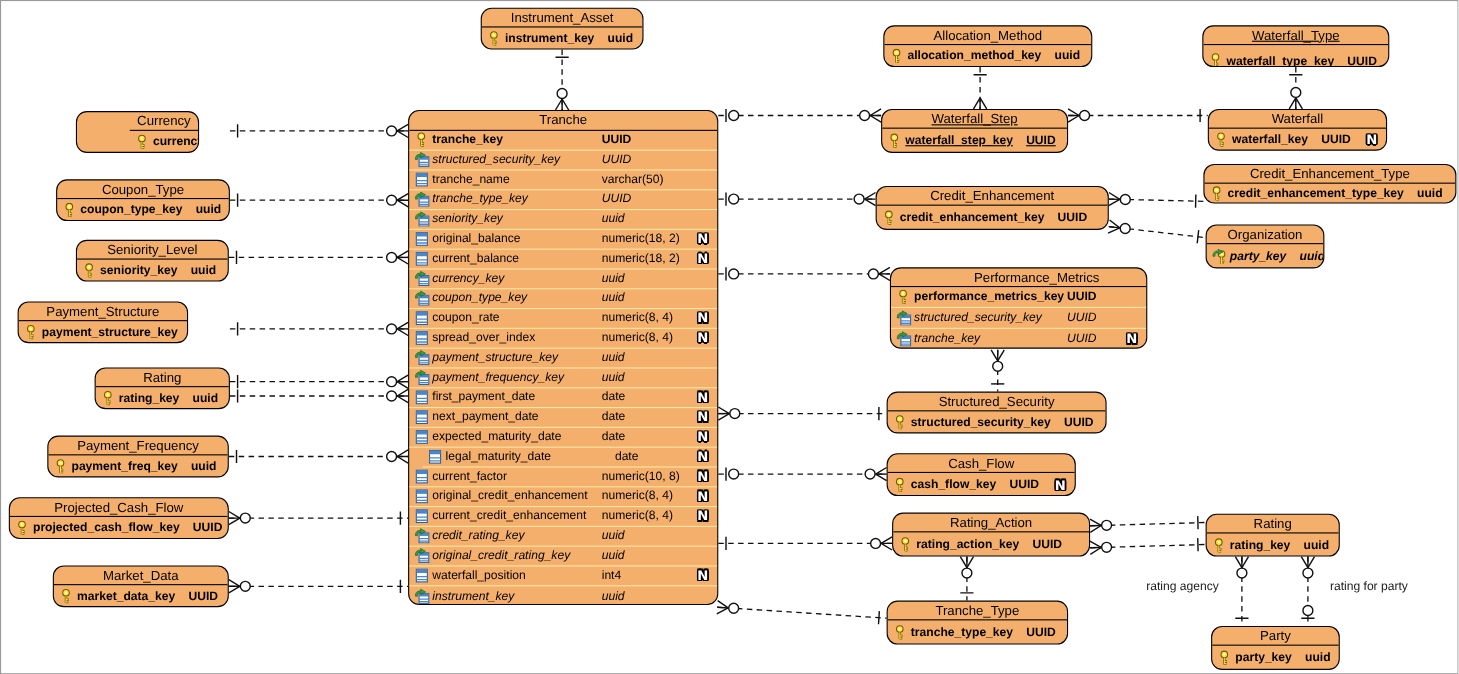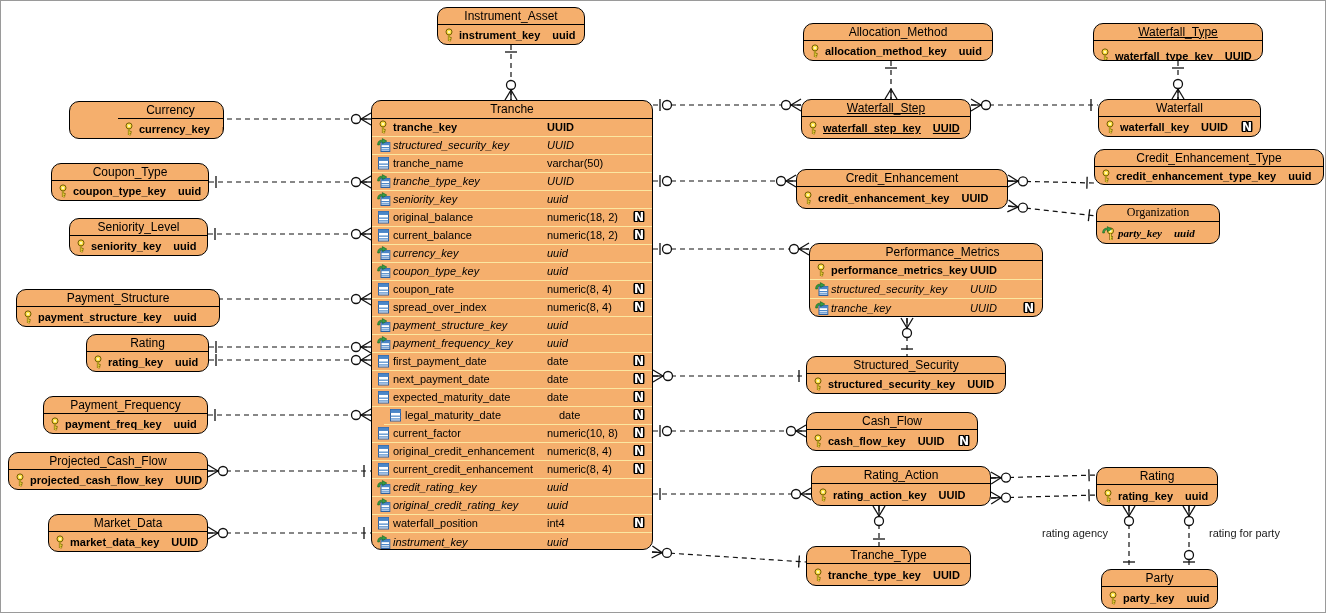--- a/index.html
+++ b/index.html
@@ -275,21 +275,21 @@
         <span class="icon"><svg width="15" height="14" viewBox="0 0 14 14">
             <circle cx="6.5" cy="3.9" r="3" fill="#FFE24A" stroke="#705c00" stroke-width="1"></circle>
             <circle cx="6.5" cy="3.9" r="1" fill="#fffbe0"></circle>
             <path d="M6.5 6.9 V13 M6.5 10.2 H9 M6.5 12.2 H8.6" fill="none" stroke="#705c00" stroke-width="2.2"></path>
             <path d="M6.5 6.9 V12.8 M6.5 10.2 H8.7 M6.5 12.2 H8.3" fill="none" stroke="#FFE24A" stroke-width="0.9"></path>
           </svg></span>
         <span class="cname bold">instrument_key</span>
         <span class="ctype-inline bold">uuid</span>
       </div>
     </div>
-    <div class="entity" style="left: 68px; top: 100px; width: 155px; height: 38px; padding-left: 48px;">
+    <div class="entity" style="left: 68px; top: 100px; width: 112px; height: 38px; padding-left: 48px;">
       <div class="title" style="height: 15.5px;">Currency</div>
       <div class="row" style="height: 21px;">
         <span class="icon"><svg width="15" height="14" viewBox="0 0 14 14">
             <circle cx="6.5" cy="3.9" r="3" fill="#FFE24A" stroke="#705c00" stroke-width="1"></circle>
             <circle cx="6.5" cy="3.9" r="1" fill="#fffbe0"></circle>
             <path d="M6.5 6.9 V13 M6.5 10.2 H9 M6.5 12.2 H8.6" fill="none" stroke="#705c00" stroke-width="2.2"></path>
             <path d="M6.5 6.9 V12.8 M6.5 10.2 H8.7 M6.5 12.2 H8.3" fill="none" stroke="#FFE24A" stroke-width="0.9"></path>
           </svg></span>
         <span class="cname bold">currency_key</span>
         <span class="ctype-inline bold">uuid</span>
@@ -314,21 +314,21 @@
         <span class="icon"><svg width="15" height="14" viewBox="0 0 14 14">
             <circle cx="6.5" cy="3.9" r="3" fill="#FFE24A" stroke="#705c00" stroke-width="1"></circle>
             <circle cx="6.5" cy="3.9" r="1" fill="#fffbe0"></circle>
             <path d="M6.5 6.9 V13 M6.5 10.2 H9 M6.5 12.2 H8.6" fill="none" stroke="#705c00" stroke-width="2.2"></path>
             <path d="M6.5 6.9 V12.8 M6.5 10.2 H8.7 M6.5 12.2 H8.3" fill="none" stroke="#FFE24A" stroke-width="0.9"></path>
           </svg></span>
         <span class="cname bold">seniority_key</span>
         <span class="ctype-inline bold">uuid</span>
       </div>
     </div>
-    <div class="entity" style="left: 15px; top: 288px; width: 204px; height: 38px;">
+    <div class="entity" style="left: 15px; top: 273px; width: 155px; height: 38px;">
       <div class="title" style="height: 15.5px;">Payment_Structure</div>
       <div class="row" style="height: 21px;">
         <span class="icon"><svg width="15" height="14" viewBox="0 0 14 14">
             <circle cx="6.5" cy="3.9" r="3" fill="#FFE24A" stroke="#705c00" stroke-width="1"></circle>
             <circle cx="6.5" cy="3.9" r="1" fill="#fffbe0"></circle>
             <path d="M6.5 6.9 V13 M6.5 10.2 H9 M6.5 12.2 H8.6" fill="none" stroke="#705c00" stroke-width="2.2"></path>
             <path d="M6.5 6.9 V12.8 M6.5 10.2 H8.7 M6.5 12.2 H8.3" fill="none" stroke="#FFE24A" stroke-width="0.9"></path>
           </svg></span>
         <span class="cname bold">payment_structure_key</span>
         <span class="ctype-inline bold">uuid</span>
@@ -723,21 +723,21 @@
         <span class="icon"><svg width="15" height="14" viewBox="0 0 14 14">
             <circle cx="6.5" cy="3.9" r="3" fill="#FFE24A" stroke="#705c00" stroke-width="1"></circle>
             <circle cx="6.5" cy="3.9" r="1" fill="#fffbe0"></circle>
             <path d="M6.5 6.9 V13 M6.5 10.2 H9 M6.5 12.2 H8.6" fill="none" stroke="#705c00" stroke-width="2.2"></path>
             <path d="M6.5 6.9 V12.8 M6.5 10.2 H8.7 M6.5 12.2 H8.3" fill="none" stroke="#FFE24A" stroke-width="0.9"></path>
           </svg></span>
         <span class="cname bold">credit_enhancement_type_key</span>
         <span class="ctype-inline bold">uuid</span>
       </div>
     </div>
-    <div class="entity" style="left: 1095px; top: 203px; width: 124px; height: 40px; font-family: Liberation Serif, serif;">
+    <div class="entity" style="left: 1095px; top: 203px; width: 108px; height: 40px;">
       <div class="title" style="height: 15.5px;">Organization</div>
       <div class="row" style="height: 23px;">
         <span class="icon"><svg width="15" height="14" viewBox="0 0 14 14">
             <g transform="translate(2.5,1)">
               <circle cx="6.5" cy="3.9" r="3" fill="#FFE24A" stroke="#705c00" stroke-width="1"></circle>
               <circle cx="6.5" cy="3.9" r="1" fill="#fffbe0"></circle>
               <path d="M6.5 6.9 V13 M6.5 10.2 H9 M6.5 12.2 H8.6" fill="none" stroke="#705c00" stroke-width="2.2"></path>
               <path d="M6.5 6.9 V12.8 M6.5 10.2 H8.7 M6.5 12.2 H8.3" fill="none" stroke="#FFE24A" stroke-width="0.9"></path>
             </g>
             <path d="M1.2 7 C0.9 3.2 3.8 1.7 6.1 2.4 L5.8 0.6 L10.3 3.1 L6.1 5.5 L6.2 3.9 C4.2 3.3 2.9 4.4 2.9 7 Z" fill="#35A04A" stroke="#14631f" stroke-width="0.6"></path>

